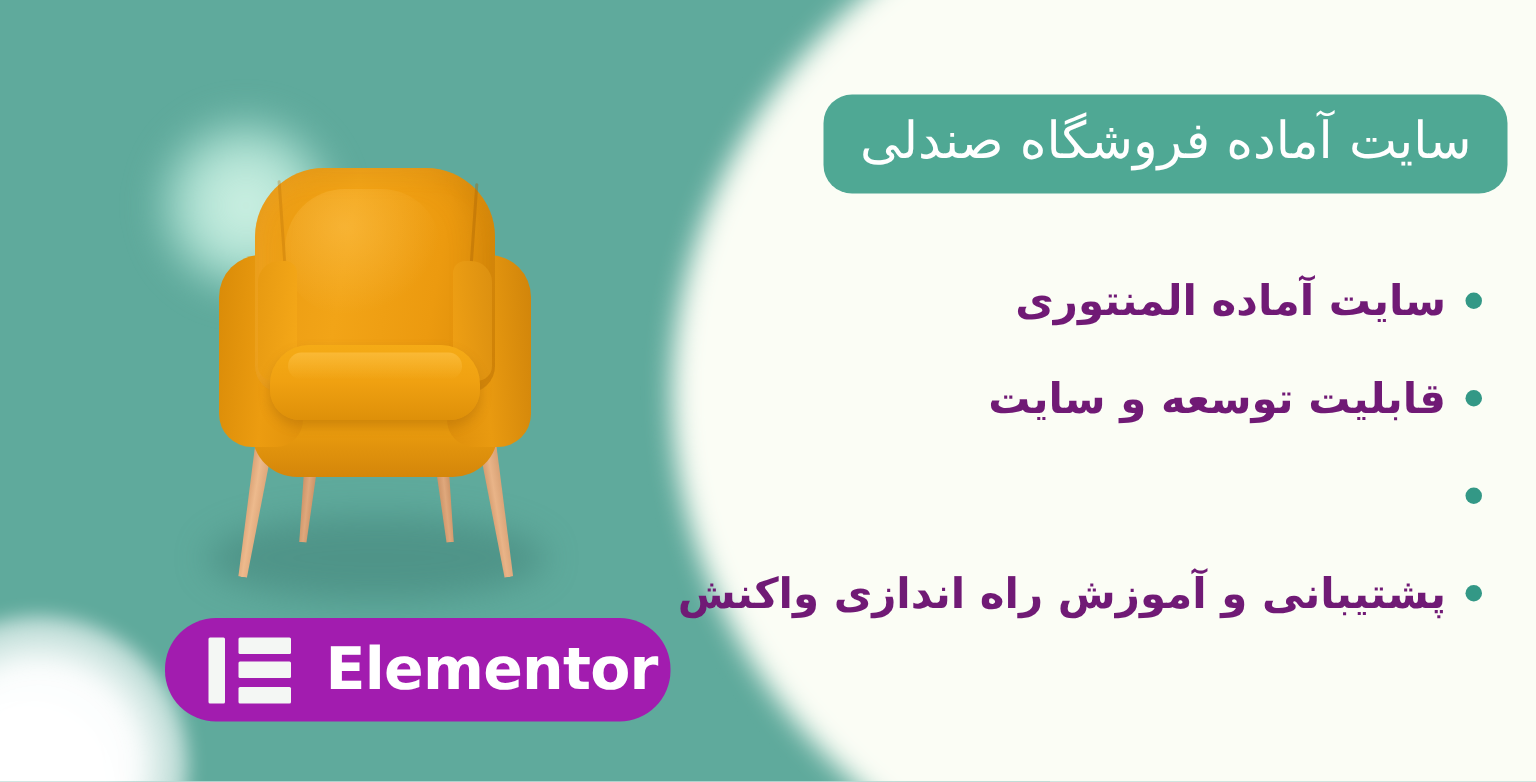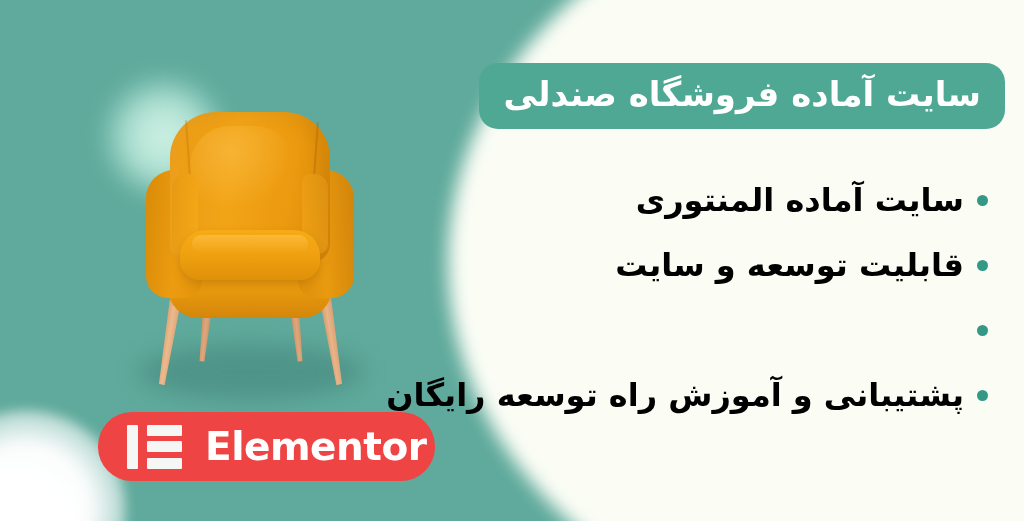--- a/index.html
+++ b/index.html
@@ -97,21 +97,21 @@
     top: 63px;
     height: 66px;
     padding: 0 24px 5px 24px;
     display: flex;
     align-items: center;
     justify-content: center;
     background: #4FA894;
     border-radius: 19px;
     color: #ffffff;
     font-size: 34px;
-    font-weight: 700;
+    font-weight: 400;
     letter-spacing: 0px;
     white-space: nowrap;
     line-height: 1;
   }
 
   
   .feature-list {
     position: absolute;
     right: 36px;
     top: 178px;
@@ -130,35 +130,35 @@
   }
   .feature-dot {
     flex: 0 0 auto;
     width: 11px;
     height: 11px;
     border-radius: 50%;
     background: #339886;
     margin-left: 13px;
   }
   .feature-text {
-    font-size: 32px;
+    font-size: 28px;
     font-weight: 700;
-    color: #000000;
+    color: #701a75;
     white-space: nowrap;
     line-height: 1.25;
   }
 
   
   .elementor-badge {
     position: absolute;
-    left: 98px;
+    left: 110px;
     top: 412px;
     width: 337px;
     height: 69px;
-    background: #ef4444;
+    background: #a21caf;
     border-radius: 34px;
     display: flex;
     align-items: center;
     direction: ltr;
     padding-left: 29px;
   }
   .elementor-mark {
     flex: 0 0 auto;
     display: flex;
     align-items: center;
@@ -373,21 +373,21 @@
     </li>
     <li class="feature-item">
       <span class="feature-dot"></span>
       <span class="feature-text">قابلیت توسعه و سایت</span>
     </li>
     <li class="feature-item">
       <span class="feature-dot"></span>
     </li>
     <li class="feature-item">
       <span class="feature-dot"></span>
-      <span class="feature-text">پشتیبانی و آموزش راه توسعه رایگان</span>
+      <span class="feature-text">پشتیبانی و آموزش راه اندازی واکنش</span>
     </li>
   </ul>
 
   <div class="elementor-badge">
     <span class="elementor-mark">
       <span class="el-bar-v"></span>
       <span class="el-bars">
         <span class="el-bar-h"></span>
         <span class="el-bar-h"></span>
         <span class="el-bar-h"></span>

